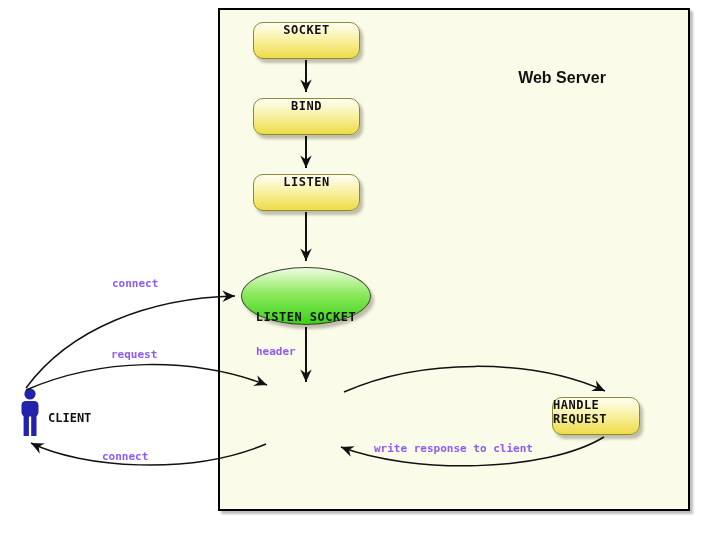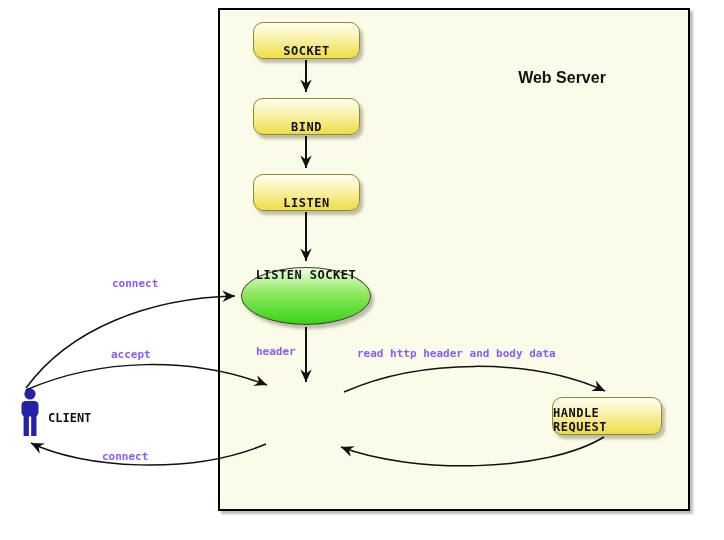--- a/index.html
+++ b/index.html
@@ -30,38 +30,38 @@
     color: #111111;
     letter-spacing: 0px;
   }
   .node-rect {
     position: absolute;
     width: 107px; height: 37px;
     border: 1px solid #8f8a2e;
     border-radius: 10px;
     background: linear-gradient(180deg, #fffef4 0%, #faf3b0 40%, #eedc48 100%);
     box-shadow: 3px 4px 3px rgba(140,140,118,0.55);
-    display: flex; align-items: flex-end; justify-content: center;
+    display: flex; align-items: flex-start; justify-content: center;
     font-family: "DejaVu Sans Mono", monospace;
     font-weight: bold;
     font-size: 12px;
     letter-spacing: 0.5px;
     color: #111111;
   }
   .node-socket { left: 253px; top: 22px; }
   .node-bind   { left: 253px; top: 98px; }
   .node-listen { left: 253px; top: 174px; }
-  .node-handle { left: 552px; top: 397px; width: 110px; height: 38px; }
+  .node-handle { left: 552px; top: 397px; width: 88px; height: 38px; }
   .node-ellipse {
     position: absolute;
     width: 130px; height: 58px;
     border: 1px solid #3f3f33;
     border-radius: 50%;
     box-shadow: 3px 4px 3px rgba(140,140,118,0.55);
-    display: flex; align-items: flex-start; justify-content: center;
+    display: flex; align-items: flex-end; justify-content: center;
     font-family: "DejaVu Sans Mono", monospace;
     font-weight: bold;
     font-size: 12px;
     letter-spacing: 0.5px;
     color: #111111;
   }
   .node-listen-socket {
     left: 241px; top: 267px;
     background: linear-gradient(180deg, #edfce2 0%, #90e960 45%, #38d316 100%);
   }
@@ -130,24 +130,24 @@
 
   <svg class="client-actor" viewBox="0 0 30 54" xmlns="http://www.w3.org/2000/svg">
     <circle cx="15" cy="6" r="5.6" fill="#2222aa"></circle>
     <rect x="6.5" y="13" width="17" height="15.5" rx="4.2" fill="#2222aa"></rect>
     <rect x="8.6" y="27" width="5.3" height="21" fill="#2222aa"></rect>
     <rect x="16.2" y="27" width="5.3" height="21" fill="#2222aa"></rect>
   </svg>
   <div class="client-label">CLIENT</div>
 
   <div class="edge-label lbl-connect">connect</div>
-  <div class="edge-label lbl-request">accept</div>
+  <div class="edge-label lbl-request">request</div>
   <div class="edge-label lbl-response">connect</div>
   <div class="edge-label lbl-accept">header</div>
-  <div class="edge-label lbl-read">read http header and body data</div>
+  <div class="edge-label lbl-write">write response to client</div>
 
   <svg class="arrows-layer" viewBox="0 0 724 540" xmlns="http://www.w3.org/2000/svg">
     <defs>
       <marker id="arrowhead" markerUnits="userSpaceOnUse" markerWidth="16" markerHeight="14" refX="0" refY="0" orient="auto" viewBox="-12 -6 14 12">
         <path d="M0 0 L-11 5 L-7.5 0 L-11 -5 Z" fill="#111111"></path>
       </marker>
     </defs>
     <g stroke="#111111" fill="none">
       <path stroke-width="2" d="M306 60 L306 92" marker-end="url(#arrowhead)"></path>
       <path stroke-width="2" d="M306 136 L306 168" marker-end="url(#arrowhead)"></path>

